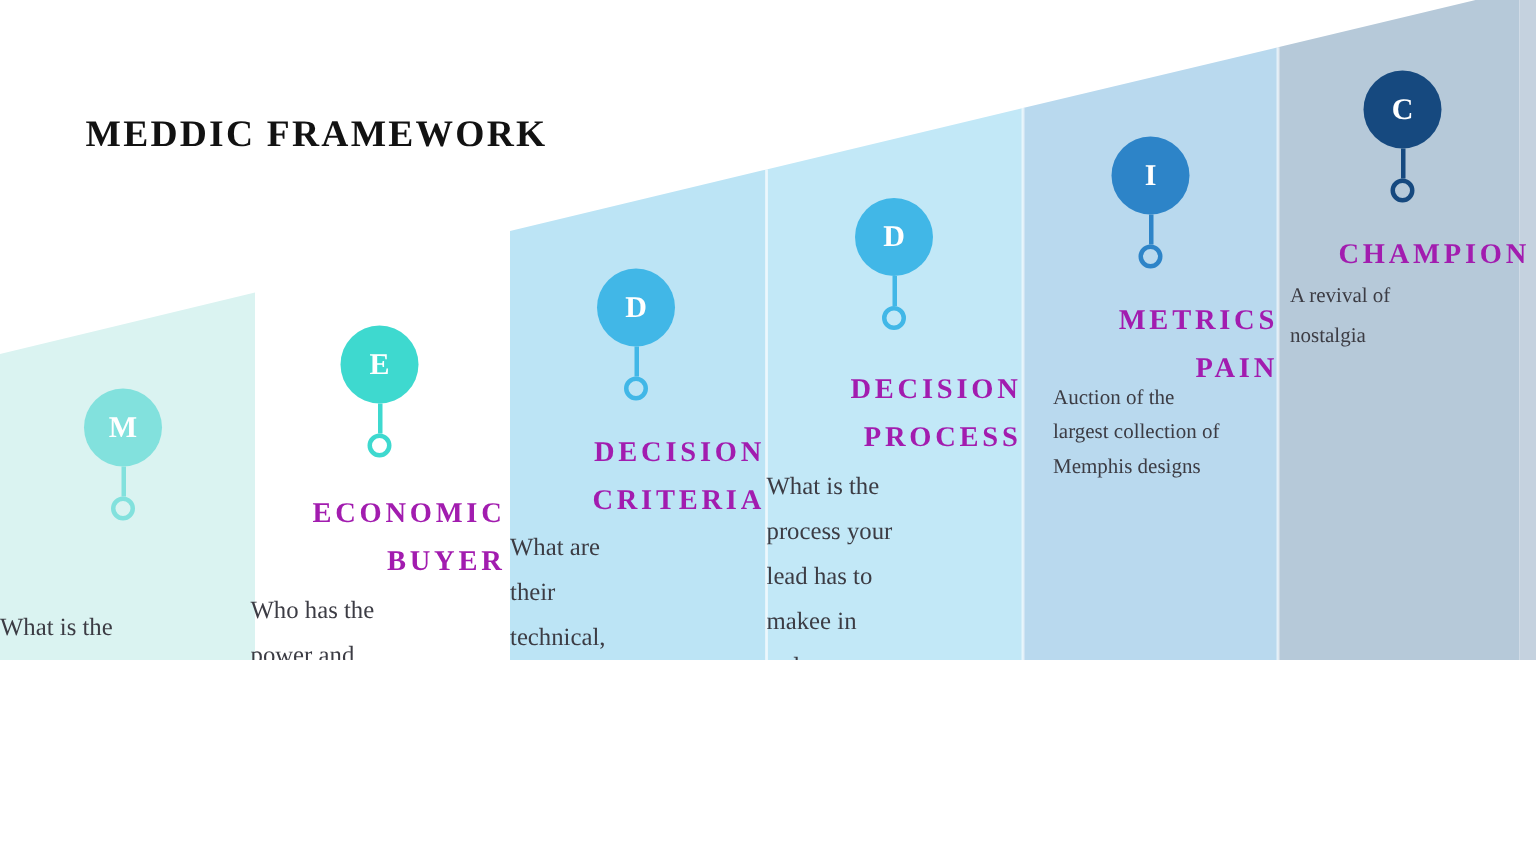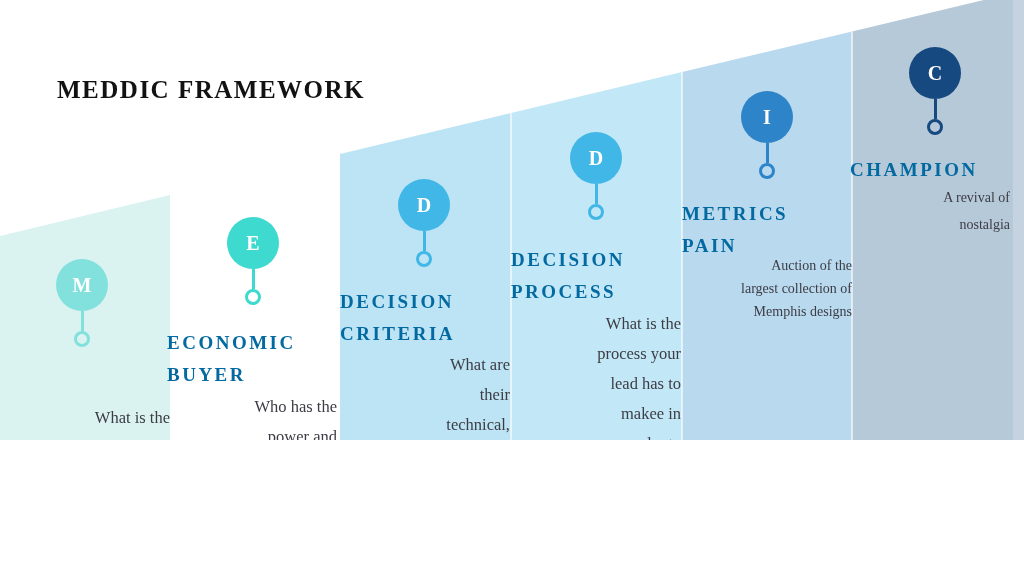--- a/index.html
+++ b/index.html
@@ -20,26 +20,26 @@
     position:absolute;display:flex;flex-direction:column;align-items:center;width:52px;
   }
   .pin-circle{
     width:52px;height:52px;border-radius:50%;
     display:flex;align-items:center;justify-content:center;
     color:#ffffff;font-weight:bold;font-size:20px;
   }
   .pin-stem{width:3px;height:20px;}
   .pin-ring{width:10px;height:10px;border-radius:50%;border:3px solid;}
   .col-title{
-    position:absolute;width:170px;text-align:left;
+    position:absolute;width:170px;text-align:right;
     font-size:19px;font-weight:bold;letter-spacing:2.5px;
-    color:#0369a1;line-height:32px;white-space:pre-line;
+    color:#a21caf;line-height:32px;white-space:pre-line;
   }
   .col-desc{
-    position:absolute;width:170px;text-align:right;
+    position:absolute;width:170px;text-align:left;
     font-size:16.5px;color:#3c3c44;line-height:30px;white-space:pre-line;
   }
   
   .pin-0{left:56px;top:259px}
   .pin-1{left:227px;top:217px}
   .pin-2{left:398px;top:179px}
   .pin-3{left:570px;top:132px}
   .pin-4{left:741px;top:91px}
   .pin-5{left:909px;top:47px}
   
@@ -47,21 +47,21 @@
   .title-1{left:167px;top:327px}
   .title-2{left:340px;top:286px}
   .title-3{left:511px;top:244px}
   .title-4{left:682px;top:198px}
   .title-5{left:850px;top:154px}
   
   .desc-0{left:0px;top:403px}
   .desc-1{left:167px;top:392px}
   .desc-2{left:340px;top:350px}
   .desc-3{left:511px;top:309px}
-  .desc-4{left:682px;top:254px;font-size:14px;line-height:23px;}
+  .desc-4{left:682px;top:254px;font-size:14px;line-height:23px;padding-left:20px;}
   .desc-5{left:860px;top:184px;width:150px;font-size:14px;line-height:27px;}
 </style>
 </head>
 <body>
 
 <div class="canvas">
 
   <svg class="bg-svg" viewBox="0 0 1024 576" preserveAspectRatio="none">
     <polygon points="0,236 170,195 170,662 0,703" fill="#daf3f1"></polygon>
     <polygon points="170,195 340,154 340,621 170,662" fill="#ffffff"></polygon>

